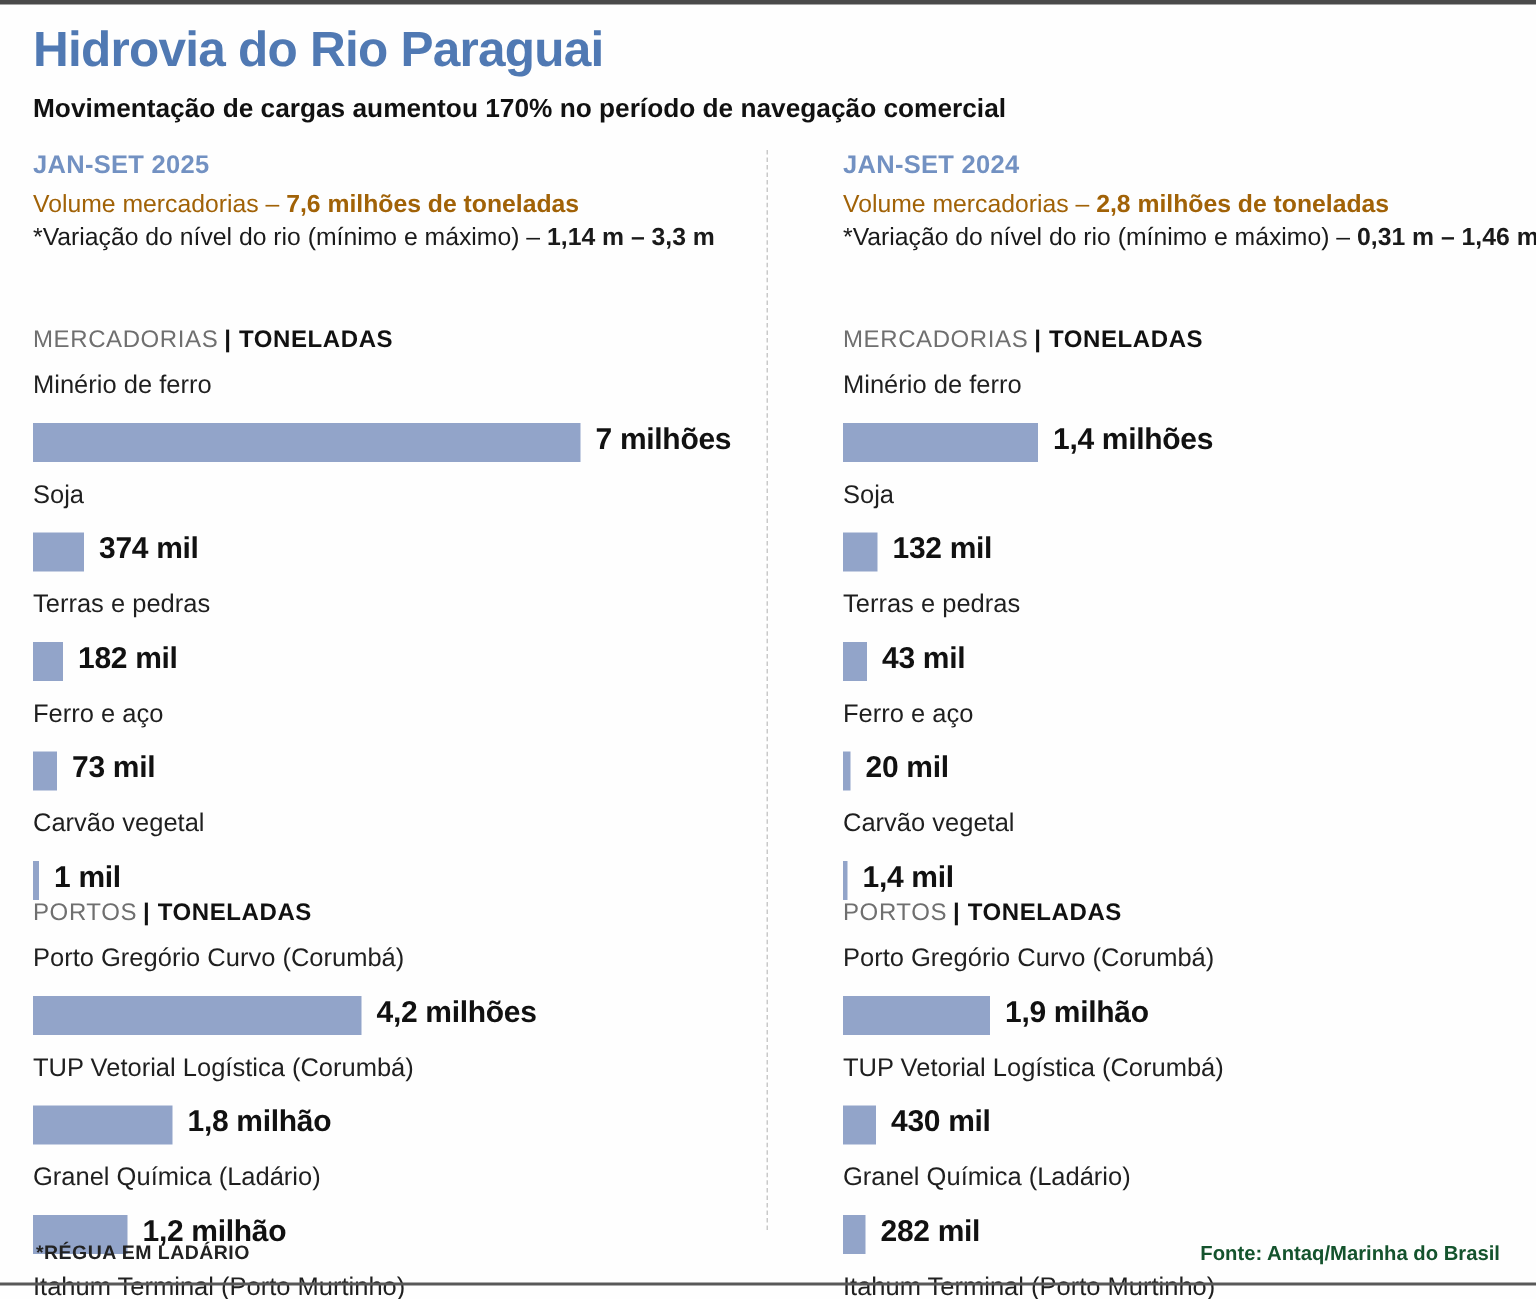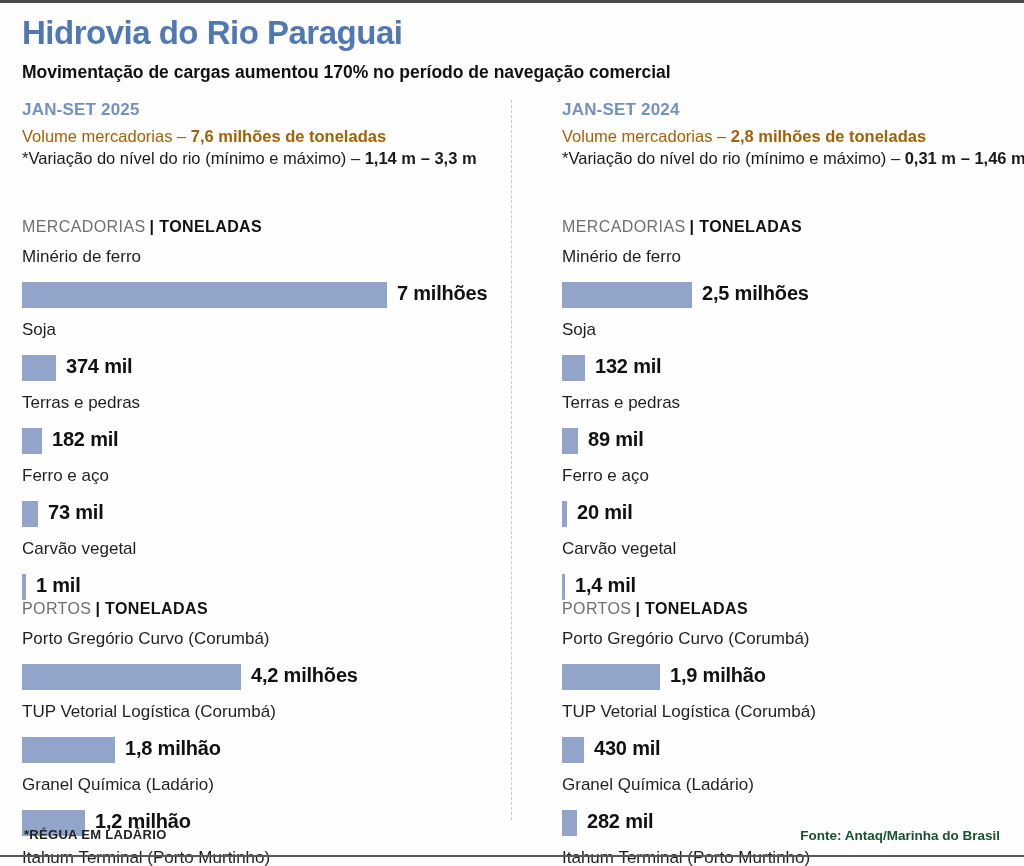--- a/index.html
+++ b/index.html
@@ -133,35 +133,35 @@
     </div>
 
     <div class="section-header">
       <span class="sec-gray">MERCADORIAS</span><span class="sec-bold">| TONELADAS</span>
     </div>
 
     <div class="row">
       <div class="row-label">Minério de ferro</div>
       <div class="bar-line">
           <div class="bar" style="width: 130px;"></div>
-          <div class="value">2,5 milhões</div>
+          <div class="value">1,4 milhões</div>
         </div>
     </div>
     <div class="row">
       <div class="row-label">Soja</div>
       <div class="bar-line">
           <div class="bar" style="width: 23px;"></div>
           <div class="value">132 mil</div>
         </div>
     </div>
     <div class="row">
       <div class="row-label">Terras e pedras</div>
       <div class="bar-line">
           <div class="bar" style="width: 16px;"></div>
-          <div class="value">89 mil</div>
+          <div class="value">43 mil</div>
         </div>
     </div>
     <div class="row">
       <div class="row-label">Ferro e aço</div>
       <div class="bar-line">
           <div class="bar" style="width: 5px;"></div>
           <div class="value">20 mil</div>
         </div>
     </div>
     <div class="row">

